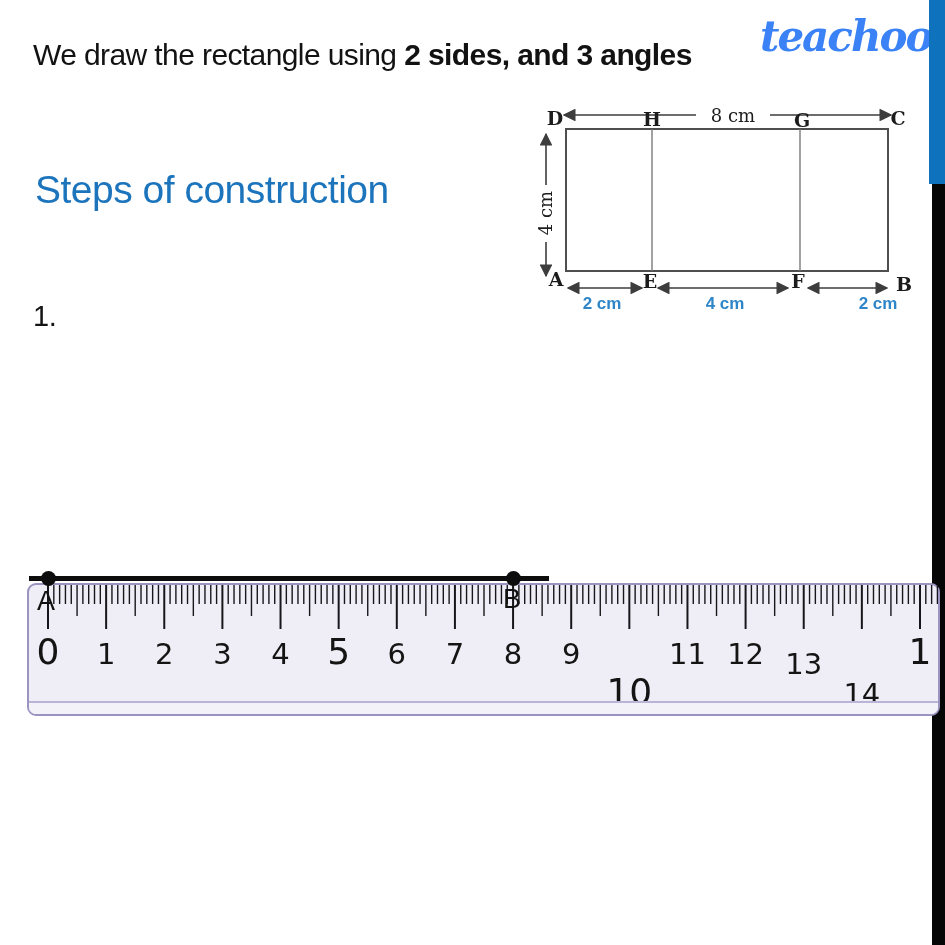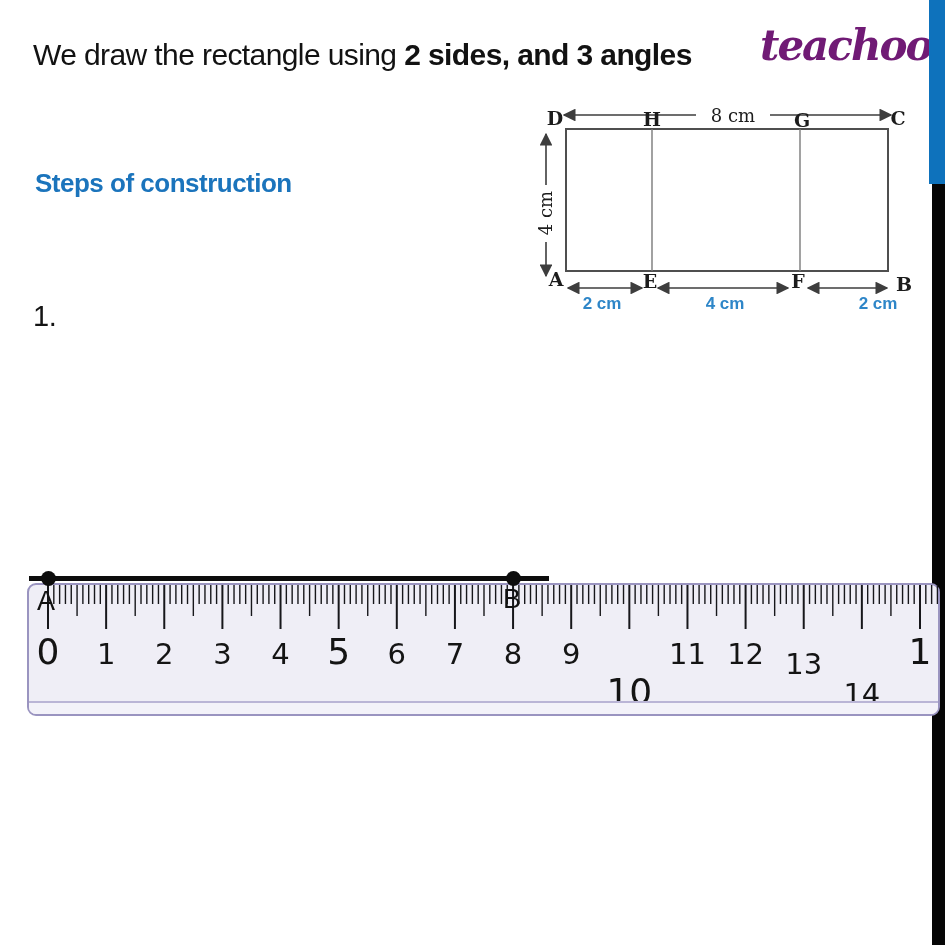--- a/index.html
+++ b/index.html
@@ -6,22 +6,22 @@
   body{width:945px;height:945px;background:#ffffff;font-family:"Liberation Sans",sans-serif;position:relative;overflow:hidden;}
   .slide{position:absolute;inset:0;width:945px;height:945px;padding-left:16px;}
 
   
   .bar-blue{position:absolute;left:929px;top:0;width:16px;height:184px;background:#0e72bc;z-index:1;}
   .bar-black{position:absolute;left:932px;top:184px;width:13px;height:761px;background:#060606;z-index:1;}
 
   
   .title{position:absolute;left:33px;top:38px;margin:0;font-size:30px;font-weight:400;color:#121212;letter-spacing:-0.6px;white-space:nowrap;}
   .title b{font-weight:700;}
-  .logo{position:absolute;left:760px;top:21px;width:160px;text-align:right;font-family:"DejaVu Serif",serif;font-style:italic;font-weight:700;font-size:42px;color:#701a75;letter-spacing:-2px;}
-  .steps-heading{position:absolute;left:35px;top:168px;margin:0;font-size:26px;font-weight:700;color:#1b74bc;letter-spacing:-0.5px;}
+  .logo{position:absolute;left:760px;top:12px;width:160px;text-align:right;font-family:"DejaVu Serif",serif;font-style:italic;font-weight:700;font-size:42px;color:#3b82f6;letter-spacing:-2px;}
+  .steps-heading{position:absolute;left:35px;top:168px;margin:0;font-size:39px;font-weight:400;color:#1b74bc;letter-spacing:-0.5px;}
   .step1{position:absolute;left:33px;top:300px;font-size:29px;color:#141414;letter-spacing:-0.3px;display:flex;gap:16px;}
 
   
   .diagram{position:absolute;left:518px;top:95px;z-index:0;}
   .diagram text{font-family:"DejaVu Serif",serif;fill:#1c1c1c;}
   .diagram .corner{font-size:19px;font-weight:700;}
   .diagram .dim{font-size:18px;}
   .diagram .dim-blue{font-family:"Liberation Sans",sans-serif;font-weight:700;font-size:17px;fill:#2e86c8;}
 
   

